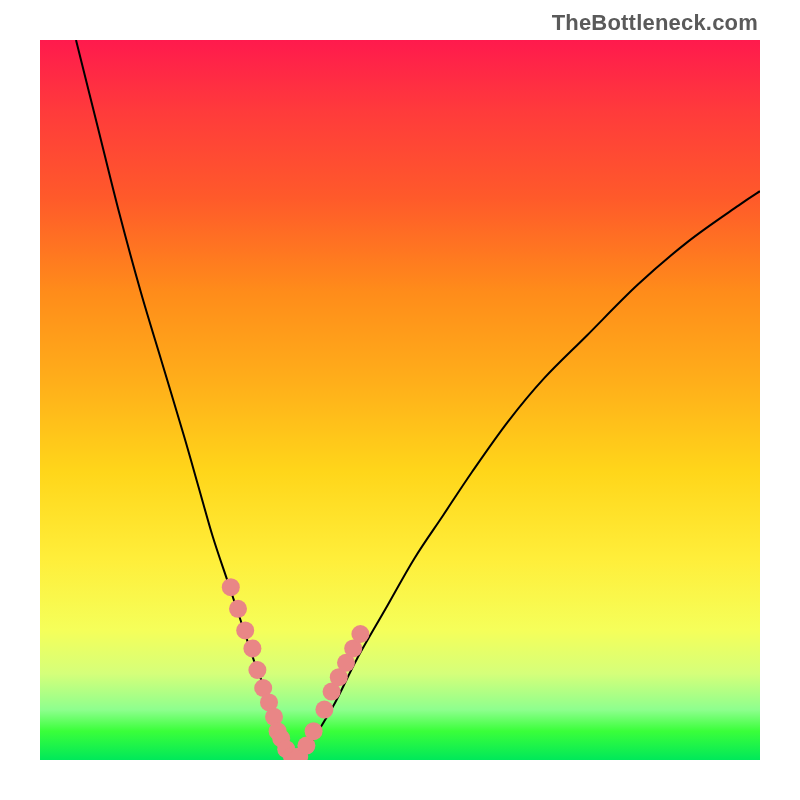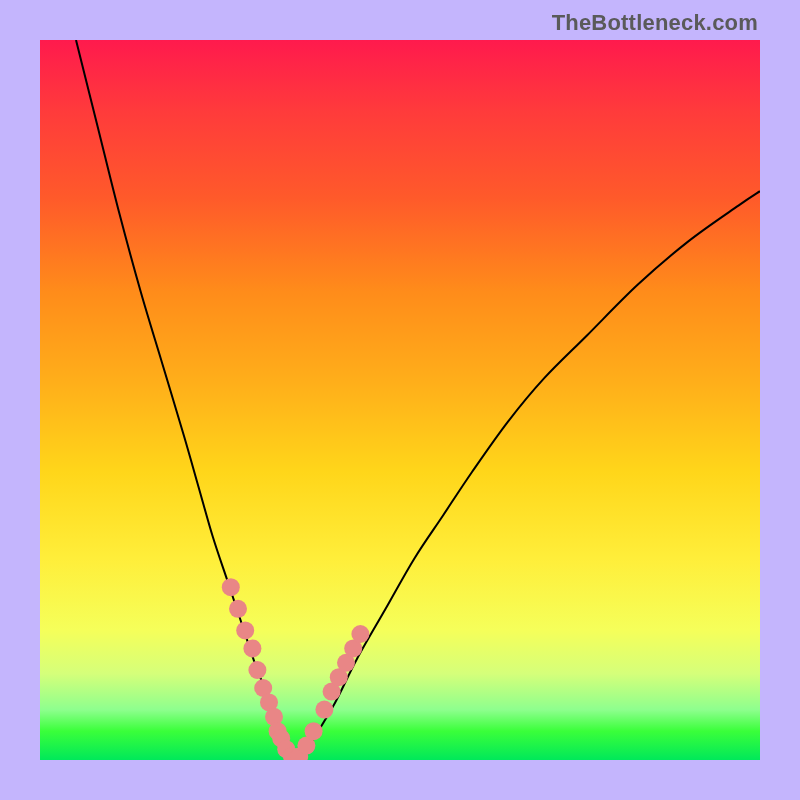--- a/index.html
+++ b/index.html
@@ -1,21 +1,21 @@
 <!DOCTYPE html>
 <html><head>
 <meta charset="utf-8">
 <style>
   * { margin: 0; padding: 0; box-sizing: border-box; }
   html, body { width: 800px; height: 800px; overflow: hidden; background: #000; }
   .chart-container {
     position: relative;
     width: 800px;
     height: 800px;
-    background: #c4b5fd;
+    background: #ffffff;
   }
   .plot-area {
     position: absolute;
     left: 40px;
     top: 40px;
     width: 720px;
     height: 720px;
     background: linear-gradient(to bottom,
       #ff1a4d 0%,
       #ff3b3b 10%,

